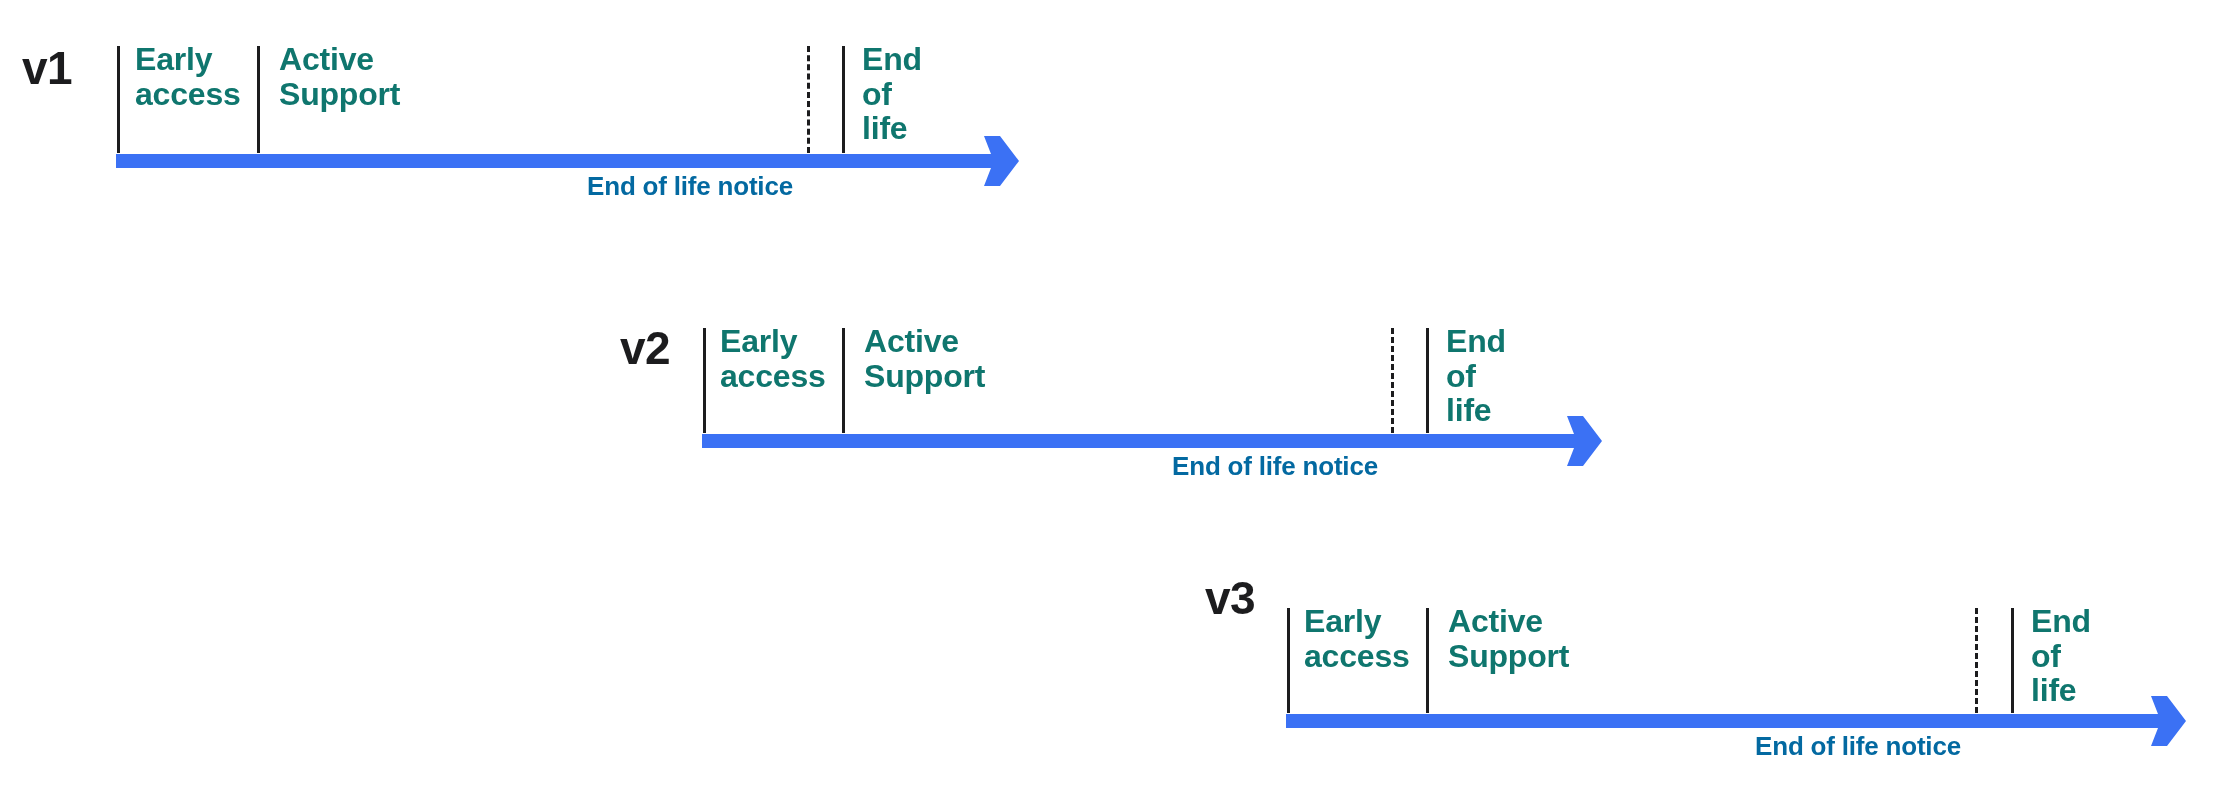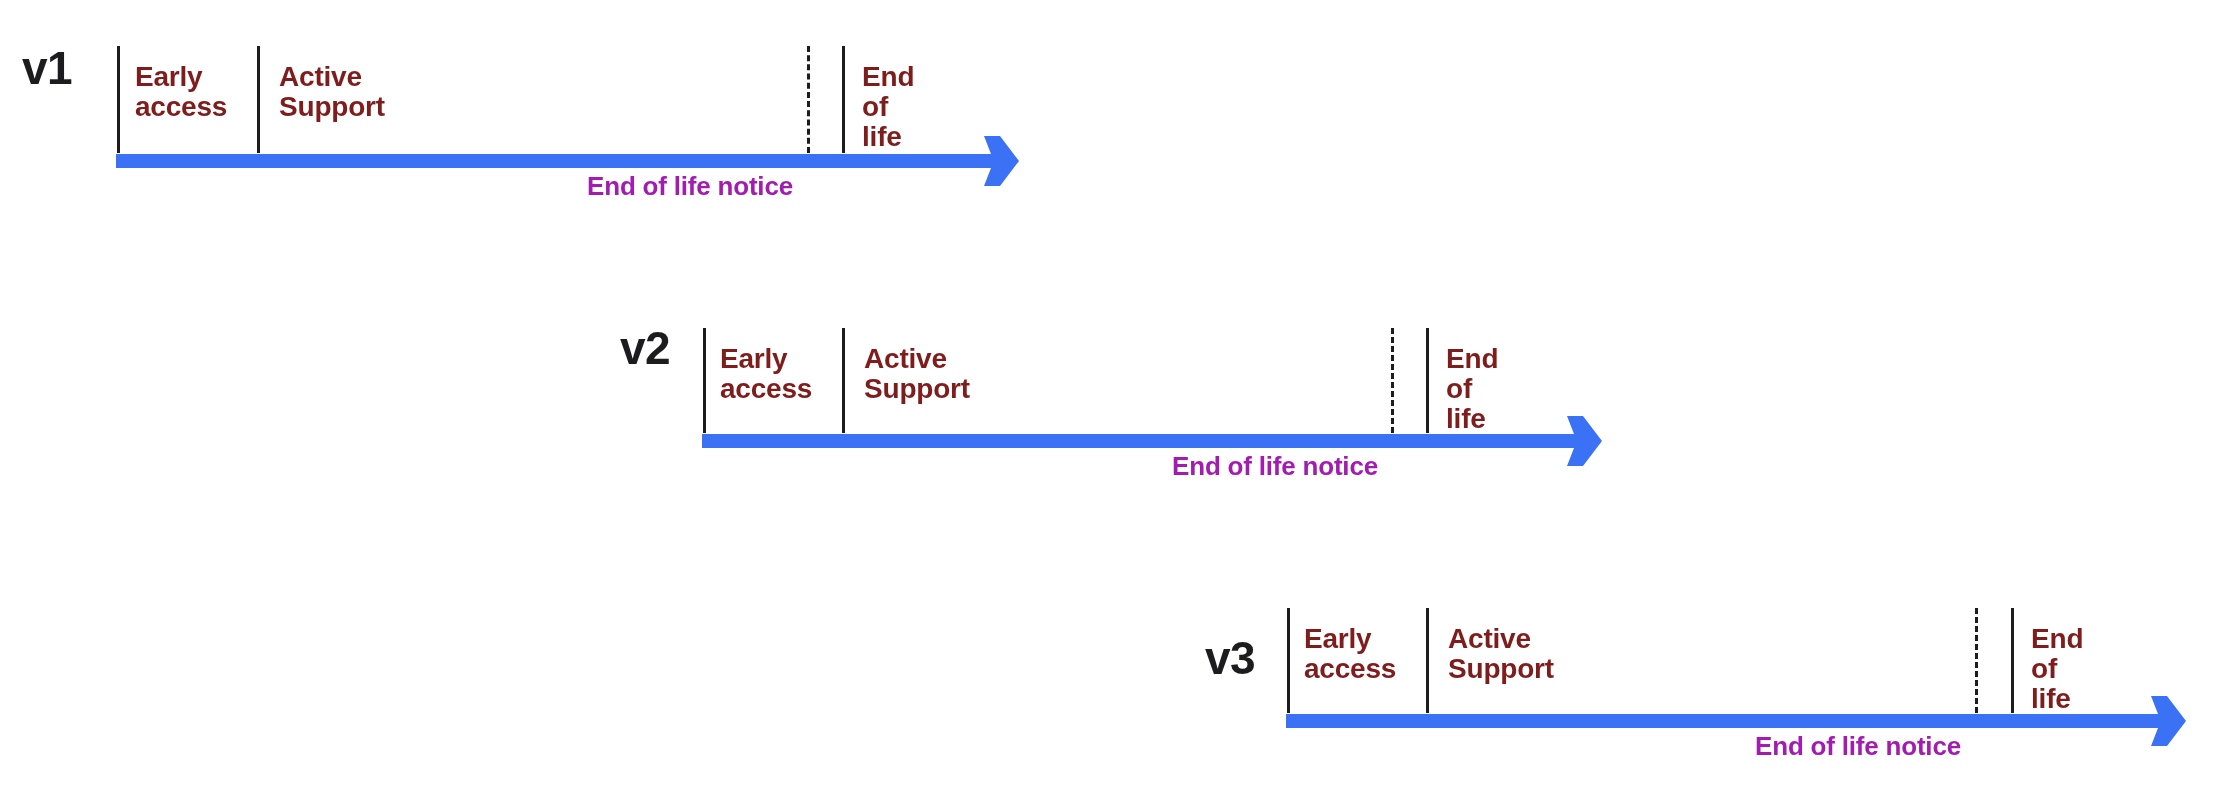--- a/index.html
+++ b/index.html
@@ -61,35 +61,34 @@
     display: block;
     overflow: visible;
   }
   .arrow-head path {
     fill: #3b71f4;
   }
 
   
   .phase-label {
     position: absolute;
-    font-size: 28px;
+    font-size: 32px;
     font-weight: 700;
-    color: #7f1d1d;
+    color: #0f766e;
     line-height: 1.08;
     white-space: pre-line;
     letter-spacing: -0.2px;
-    margin-top: 20px;
   }
 
   
   .notice-label {
     position: absolute;
     font-size: 26px;
     font-weight: 700;
-    color: #a21caf;
+    color: #0369a1;
     line-height: 1;
     letter-spacing: -0.2px;
     white-space: nowrap;
     text-align: center;
     transform: translateX(-50%);
   }
 </style>
 </head>
 <body>
 
@@ -120,21 +119,21 @@
       <svg class="arrow-head" width="54" height="52" viewBox="0 0 54 52" style="left: 1548px; top: 415px;">
         <path d="M 0,19 L 26,19 L 19,1 L 35,1 L 54,26 L 35,51 L 19,51 L 26,33 L 0,33 Z"></path>
       </svg>
       <div class="phase-label" style="left: 720px; top: 324px;">Early
 access</div>
       <div class="phase-label" style="left: 864px; top: 324px;">Active Support</div>
       <div class="phase-label" style="left: 1446px; top: 324px;">End of life</div>
       <div class="notice-label" style="left: 1275px; top: 453px;">End of life notice</div>
     </div>
     <div class="version-row">
-      <div class="version-label" style="left: 1205px; top: 635px;">v3</div>
+      <div class="version-label" style="left: 1205px; top: 575px;">v3</div>
       <div class="tick" style="left: 1287px; top: 608px; height: 105px;"></div>
       <div class="tick" style="left: 1426px; top: 608px; height: 105px;"></div>
       <div class="tick dashed" style="left: 1975px; top: 608px; height: 105px;"></div>
       <div class="tick" style="left: 2011px; top: 608px; height: 105px;"></div>
       <div class="arrow-bar" style="left: 1286px; top: 714px; width: 846px;"></div>
       <svg class="arrow-head" width="54" height="52" viewBox="0 0 54 52" style="left: 2132px; top: 695px;">
         <path d="M 0,19 L 26,19 L 19,1 L 35,1 L 54,26 L 35,51 L 19,51 L 26,33 L 0,33 Z"></path>
       </svg>
       <div class="phase-label" style="left: 1304px; top: 604px;">Early
 access</div>

